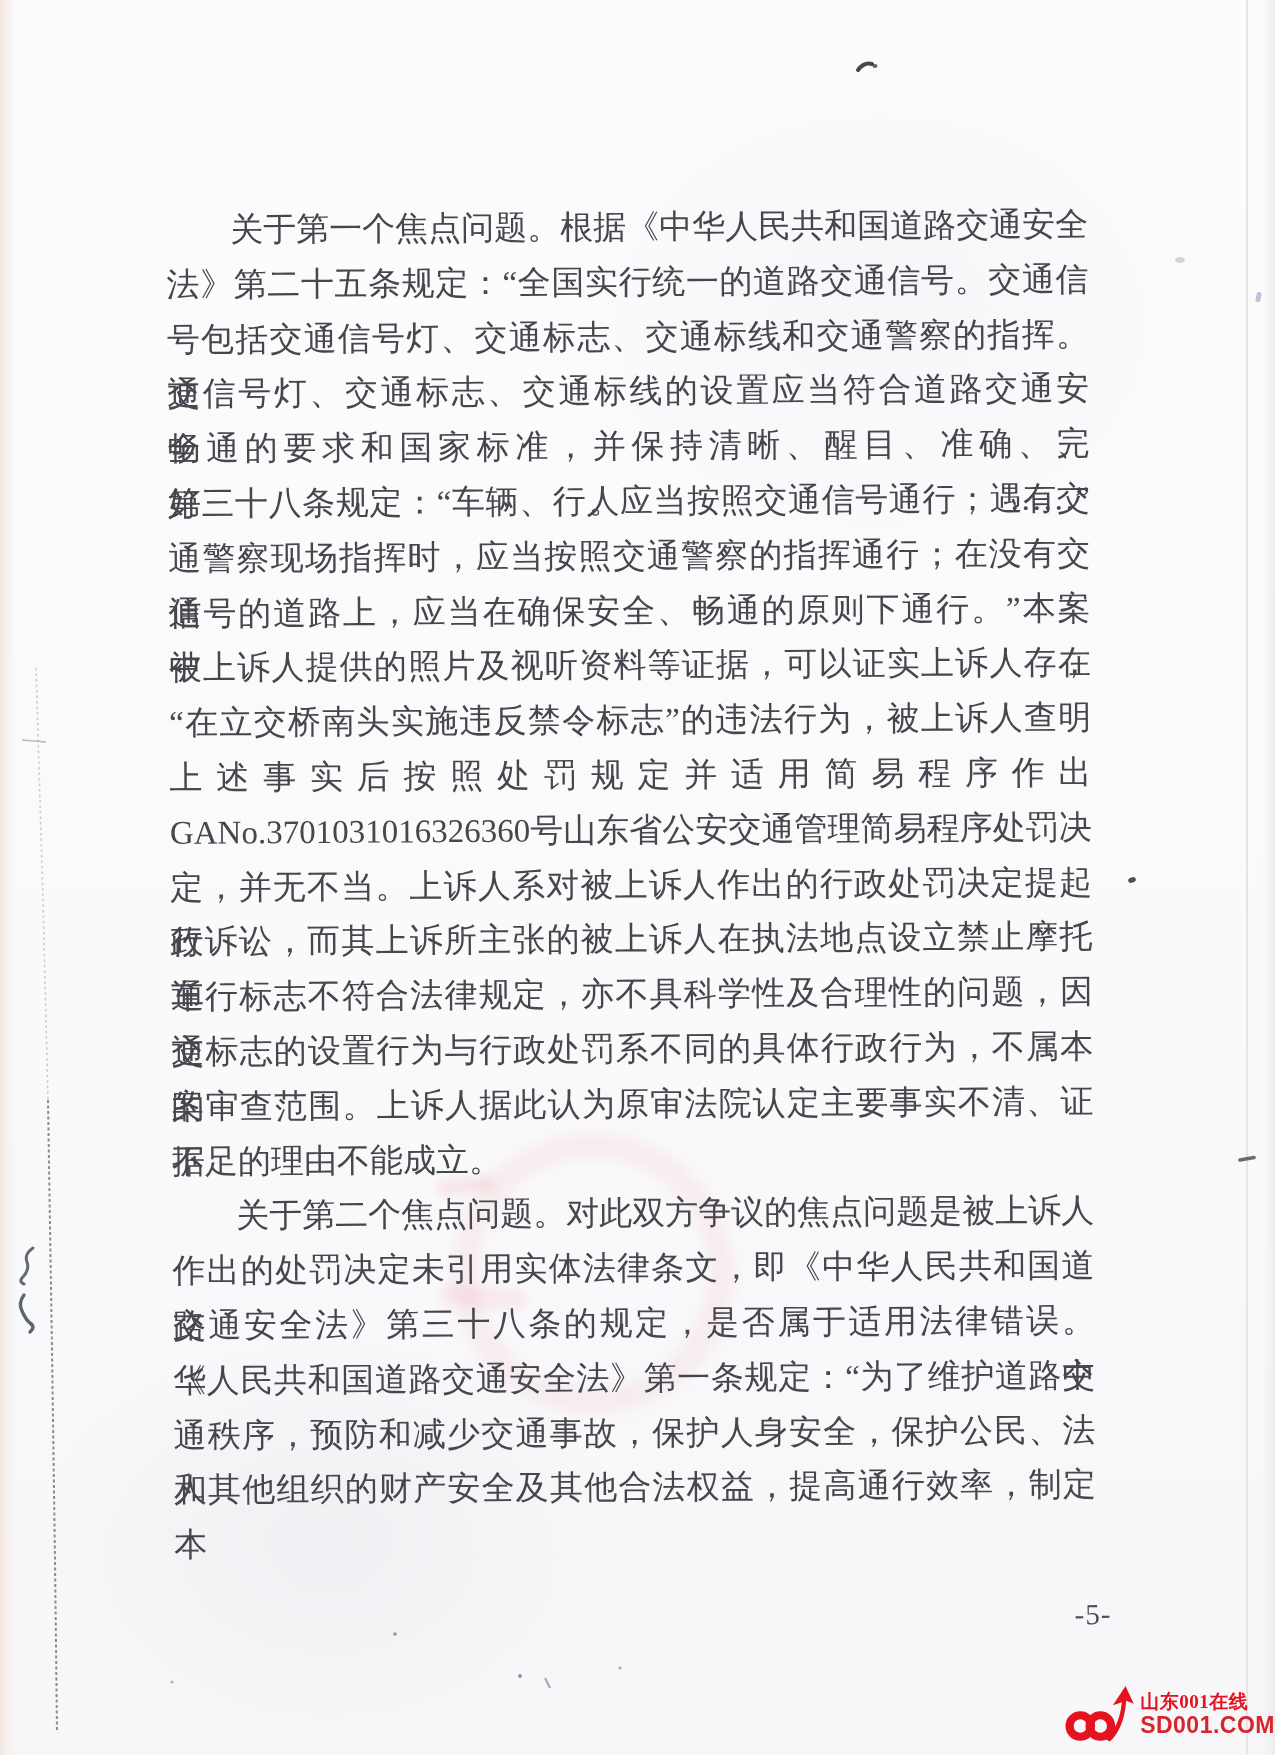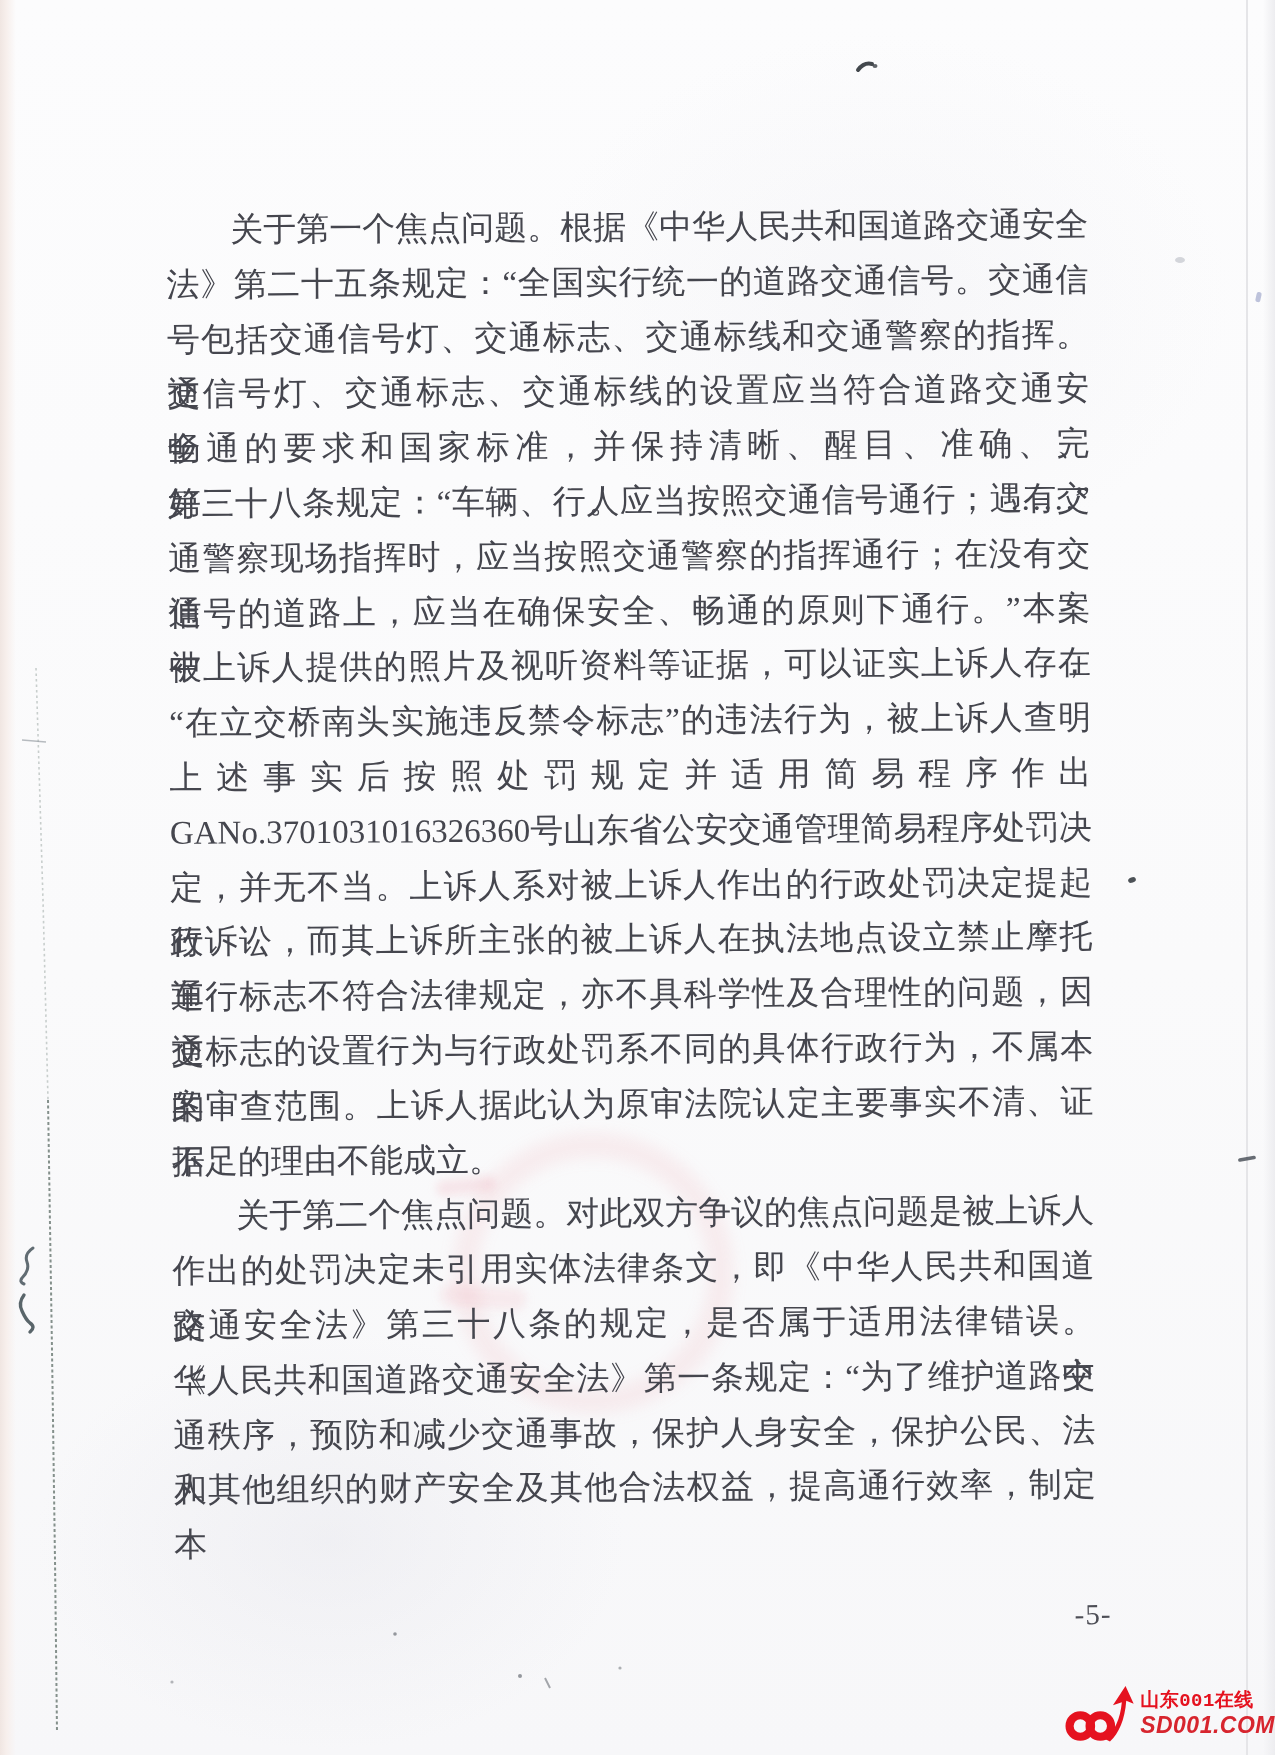--- a/index.html
+++ b/index.html
@@ -34,21 +34,21 @@
     font-weight:400;letter-spacing:0;}
   .tl.indent{text-indent:64px;}
   .tl.end{text-align-last:left;}
   
   .page-number{position:absolute;left:1058px;top:1598px;width:70px;
     font-size:29px;color:#4d4e56;letter-spacing:1px;text-align:center;
     transform:rotate(-1deg);}
   
   .wm{position:absolute;left:1064px;top:1674px;width:211px;height:81px;display:flex;align-items:center;}
   .wm-text{margin-left:2px;line-height:1;}
-  .wm-cn{font-size:19px;font-weight:bold;letter-spacing:.5px;font-family:Liberation Mono, monospace;}
+  .wm-cn{font-size:19px;font-weight:bold;letter-spacing:.5px;font-family:Liberation Serif, serif;}
   .wm-dom{font-size:23px;font-weight:bold;letter-spacing:.5px;margin-top:3px;font-family:"Liberation Sans","DejaVu Sans",sans-serif;}
   svg{display:block;}
   .overlay{position:absolute;left:0;top:0;pointer-events:none;}
 </style>
 </head>
 <body>
 
 <div class="edge-left"></div>
 <div class="edge-right-strip"></div>
 <div class="edge-right-line"></div>
@@ -111,15 +111,15 @@
 </svg>
 
 <div class="wm">
   <svg width="100" height="81" viewBox="0 0 100 81">
     <circle cx="22" cy="56" r="14.5" fill="none" stroke="#e5121f" stroke-width="11"></circle>
     <circle cx="49" cy="56" r="14.5" fill="none" stroke="#e5121f" stroke-width="11"></circle>
     <path d="M56,74 C68,64 76,46 78,24 L66,28 L83,2 L94,26 L84,22 C82,48 74,66 62,77 Z" fill="#e5121f"></path>
   </svg>
   <div class="wm-text">
     <div class="wm-cn" style="color:#e5121f;">山东001在线</div>
-    <div class="wm-dom" style="color:#d7252e;font-style:italic;">SD001.COM</div>
+    <div class="wm-dom" style="color:#d7252e;">SD001.COM</div>
   </div>
 </div>
 
 </body></html>

